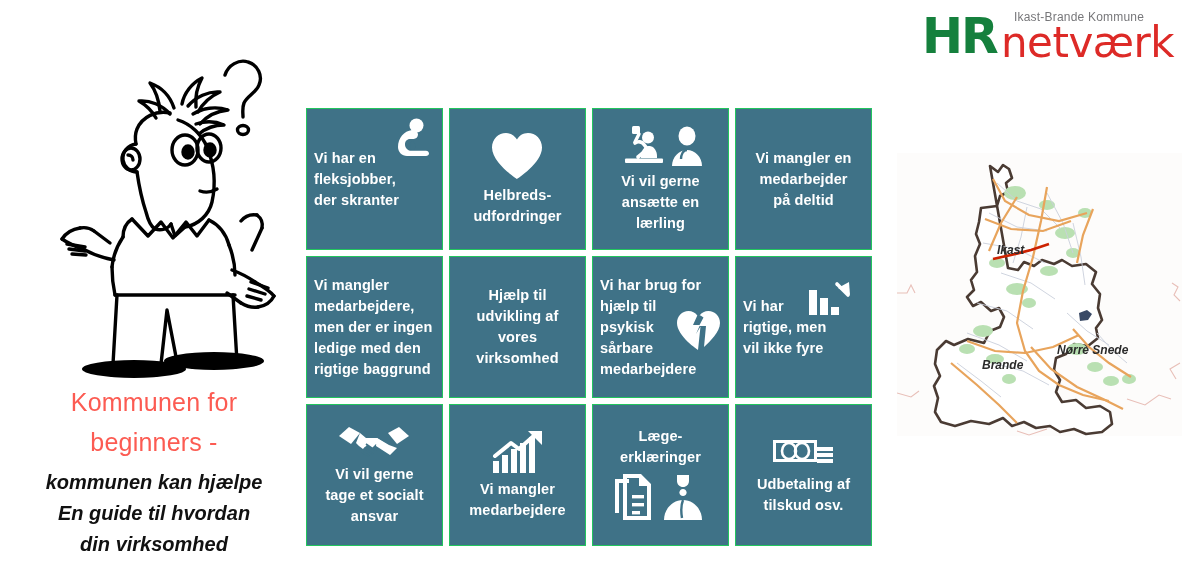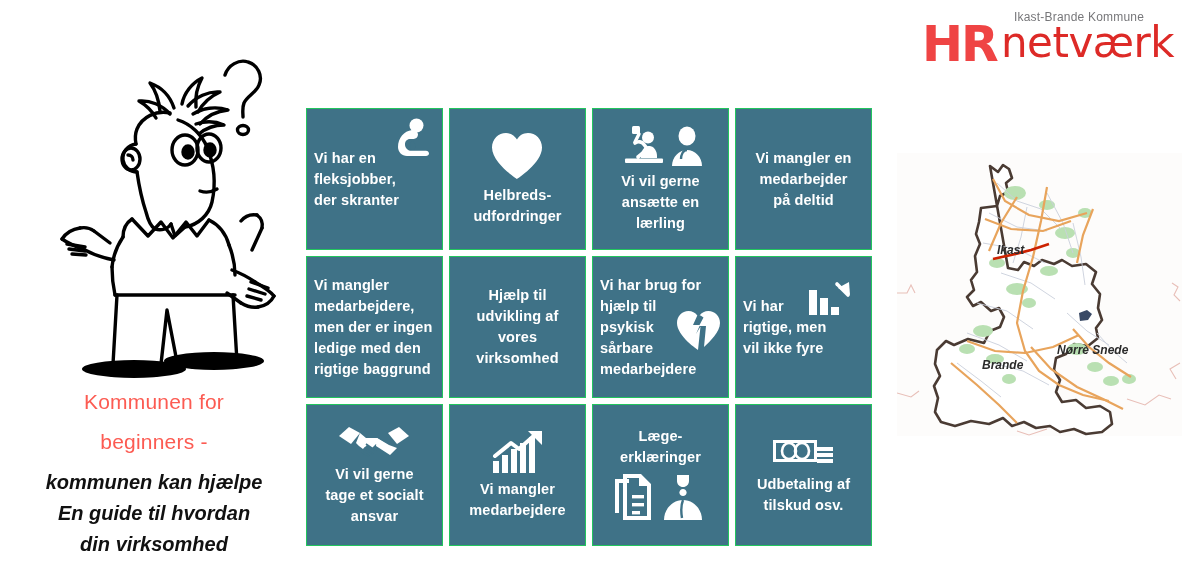--- a/index.html
+++ b/index.html
@@ -7,23 +7,23 @@
     width:1185px;height:588px;
     background:#ffffff;
     font-family:"Liberation Sans", sans-serif;
     overflow:hidden;
     position:relative;
   }
 
   
   #logo{position:absolute;left:922px;top:4px;width:252px;height:58px;}
   #logo .hr-mark{
-    position:absolute;left:0;top:16px;
+    position:absolute;left:0;top:8px;
     font-size:49px;line-height:49px;font-weight:bold;
-    color:#ef4444;letter-spacing:-2px;
+    color:#15803d;letter-spacing:-2px;
     font-family:"DejaVu Sans", sans-serif;
   }
   #logo .kommune{
     position:absolute;left:92px;top:4px;
     font-size:12px;line-height:18px;color:#77777a;
     letter-spacing:.2px;white-space:nowrap;
   }
   #logo .netvaerk{
     position:absolute;left:79px;top:17px;
     font-size:42px;line-height:44px;color:#dd2a27;
@@ -35,21 +35,21 @@
   #cartoon{position:absolute;left:22px;top:48px;width:280px;height:330px;}
   #cartoon svg{display:block;width:100%;height:100%;}
 
   
   #titleblock{
     position:absolute;left:8px;top:382px;width:292px;
     text-align:center;
   }
   #titleblock .headline{
     color:#fc5b52;
-    font-size:21px;line-height:40px;
+    font-size:25px;line-height:40px;
     font-weight:normal;
     letter-spacing:.2px;
   }
   #titleblock .subline{
     margin-top:5px;
     color:#111111;
     font-size:20px;line-height:31px;
     font-style:italic;font-weight:bold;
   }
 

